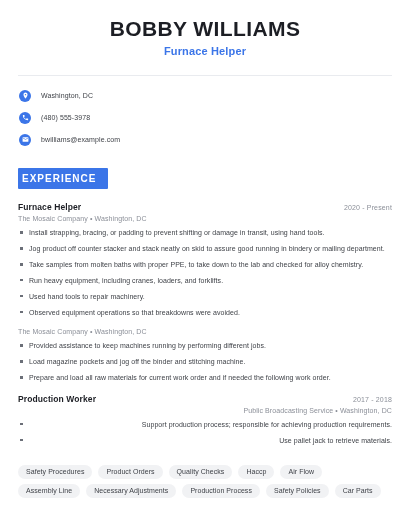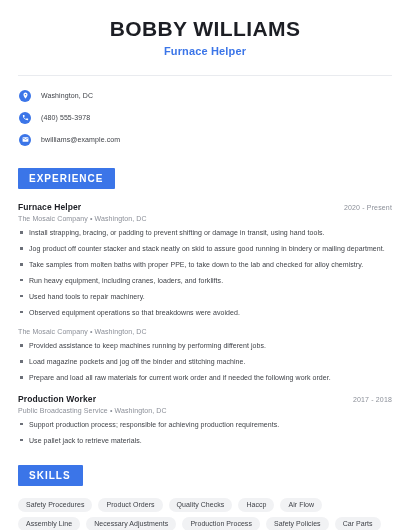--- a/index.html
+++ b/index.html
@@ -90,29 +90,29 @@
     margin-top: 20px;
   }
 
   .section-badge {
     display: inline-block;
     background: #3b75e8;
     color: #ffffff;
     font-size: 10px;
     font-weight: bold;
     letter-spacing: 1px;
-    padding: 5px 12px 5px 11px;
+    padding: 5px 12px 5px 4px;
     border-radius: 1px;
   }
 
   
   .jobs { margin-top: 13px; }
 
   .job { margin-bottom: 11px; }
-  .job:last-child { margin-bottom: 0; }
+  .job:last-child { margin-bottom: 0; text-align: right; }
 
   .job-head {
     display: flex;
     justify-content: space-between;
     align-items: baseline;
   }
 
   .job-role {
     font-size: 8.5px;
     font-weight: bold;
@@ -254,21 +254,20 @@
           <div class="job-meta">Public Broadcasting Service  •  Washington, DC</div>
           <ul class="bullets">
             <li class="bullet">Support production process; responsible for achieving production requirements.</li>
             <li class="bullet">Use pallet jack to retrieve materials.</li>
           </ul>
         </div>
       </div>
   </div>
 
   <div class="section">
-    <span class="section-badge">SKILLS</span>
     <div class="skills-wrap" id="skill-list">
         <span class="skill-tag">Safety Procedures</span>
         <span class="skill-tag">Product Orders</span>
         <span class="skill-tag">Quality Checks</span>
         <span class="skill-tag">Haccp</span>
         <span class="skill-tag">Air Flow</span>
         <span class="skill-tag">Assembly Line</span>
         <span class="skill-tag">Necessary Adjustments</span>
         <span class="skill-tag">Production Process</span>
         <span class="skill-tag">Safety Policies</span>

